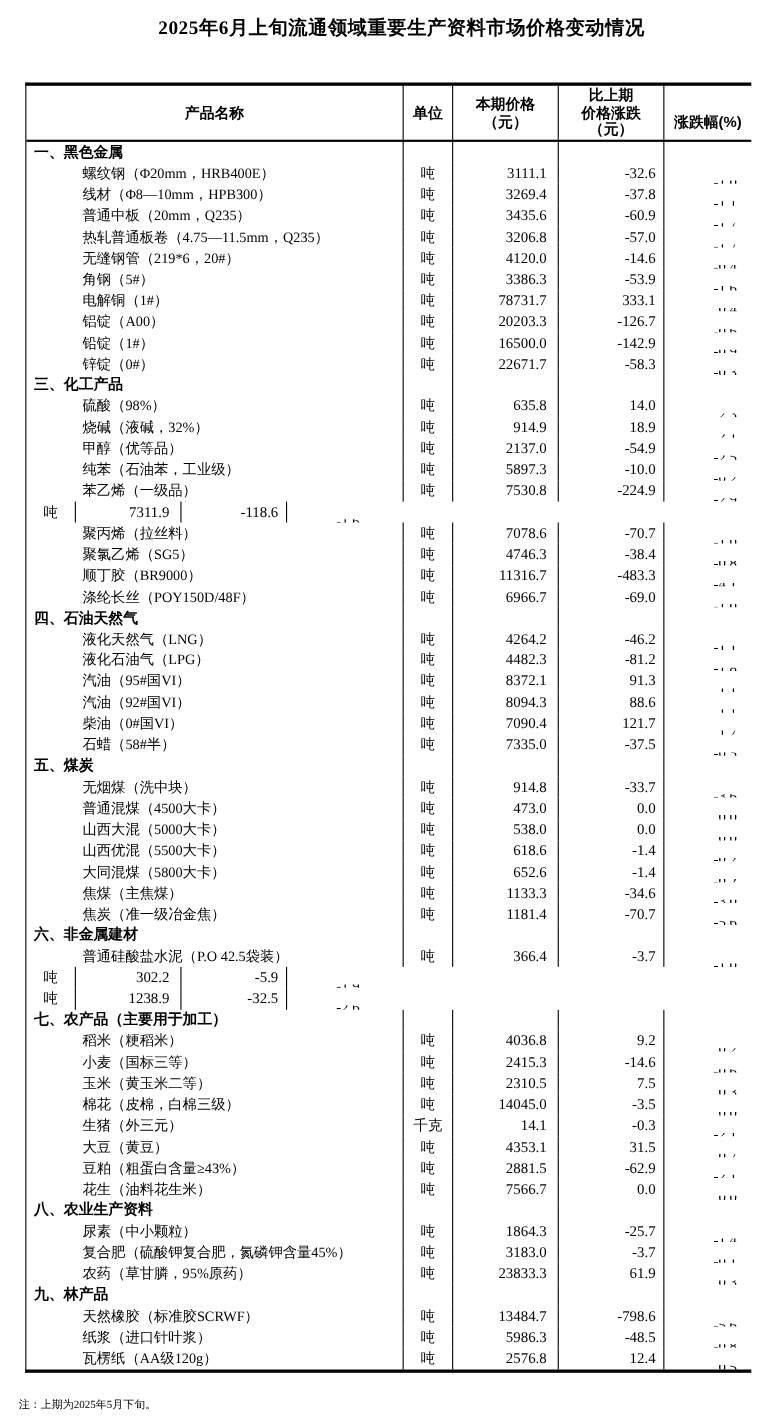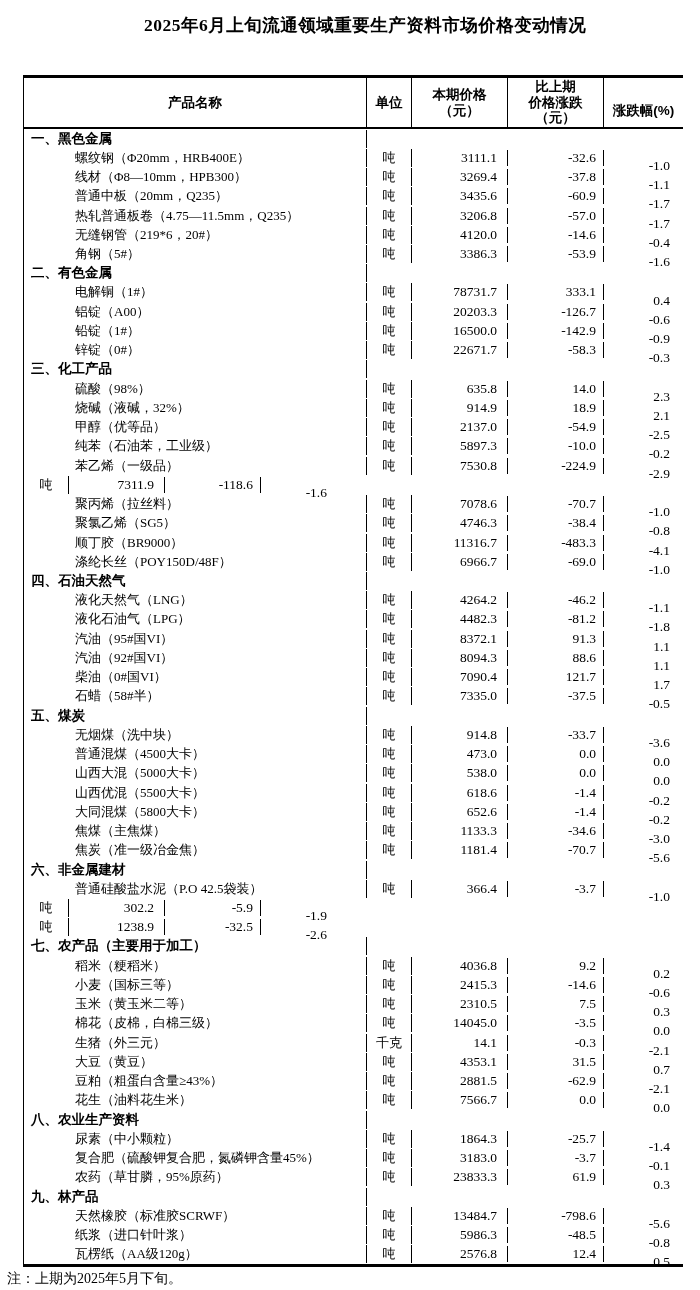--- a/index.html
+++ b/index.html
@@ -36,43 +36,43 @@
     font-weight: bold; font-size: 13.5px; line-height: 1.18;
     white-space: pre-line;
   }
 
   .c-name   { width: 343px; border-right: 1px solid #000; font-family: Liberation Serif, serif; }
   .c-unit   { width: 45px;  border-right: 1px solid #000; }
   .c-price  { width: 96px;  border-right: 1px solid #000; }
   .c-change { width: 96px;  border-right: 1px solid #000; }
   .c-pct    { width: 79px; margin-top: 16px; }
 
-  .tbody .row { display: flex; height: 19.24px; align-items: center; }
+  .tbody .row { display: flex; height: 19.24px; }
   .cell { display: flex; align-items: center; font-size: 13px; overflow: hidden; }
   .cell.num {
     justify-content: flex-end;
     font-size: 13.5px;
     font-family: "Liberation Serif", "DejaVu Serif", serif;
   }
   .c-price.num  { padding-right: 10px; }
   .c-change.num { padding-right: 7px; }
   .c-pct.num    { padding-right: 13px; }
   .cell.c-unit  { justify-content: center; font-size: 13px; }
 
   .name-cell { padding-left: 51px; white-space: nowrap; }
   .row.section .name-cell {
     padding-left: 7px;
     font-weight: bold;
     font-size: 13.5px;
     font-family: "Liberation Sans", "DejaVu Sans", sans-serif;
   }
 
   .footnote {
-    position: absolute; left: 7px; top: 1270px;
-    font-size: 14px;
+    position: absolute; left: 17px; top: 1270px;
+    font-size: 10px;
     font-family: "Liberation Serif", "DejaVu Serif", serif;
   }
 </style>
 </head>
 <body>
 
 <div class="page">
 
   <div class="doc-title">2025年6月上旬流通领域重要生产资料市场价格变动情况</div>
 
@@ -130,27 +130,20 @@
           <div class="cell num c-change">-14.6</div>
           <div class="cell num c-pct">-0.4</div>
         </div>
         <div class="row">
           <div class="cell c-name name-cell">角钢（5#）</div>
           <div class="cell c-unit">吨</div>
           <div class="cell num c-price">3386.3</div>
           <div class="cell num c-change">-53.9</div>
           <div class="cell num c-pct">-1.6</div>
         </div>
-        <div class="row section">
-          <div class="cell c-name name-cell">二、有色金属</div>
-          <div class="cell c-unit"></div>
-          <div class="cell num c-price"></div>
-          <div class="cell num c-change"></div>
-          <div class="cell num c-pct"></div>
-        </div>
         <div class="row">
           <div class="cell c-name name-cell">电解铜（1#）</div>
           <div class="cell c-unit">吨</div>
           <div class="cell num c-price">78731.7</div>
           <div class="cell num c-change">333.1</div>
           <div class="cell num c-pct">0.4</div>
         </div>
         <div class="row">
           <div class="cell c-name name-cell">铝锭（A00）</div>
           <div class="cell c-unit">吨</div>

